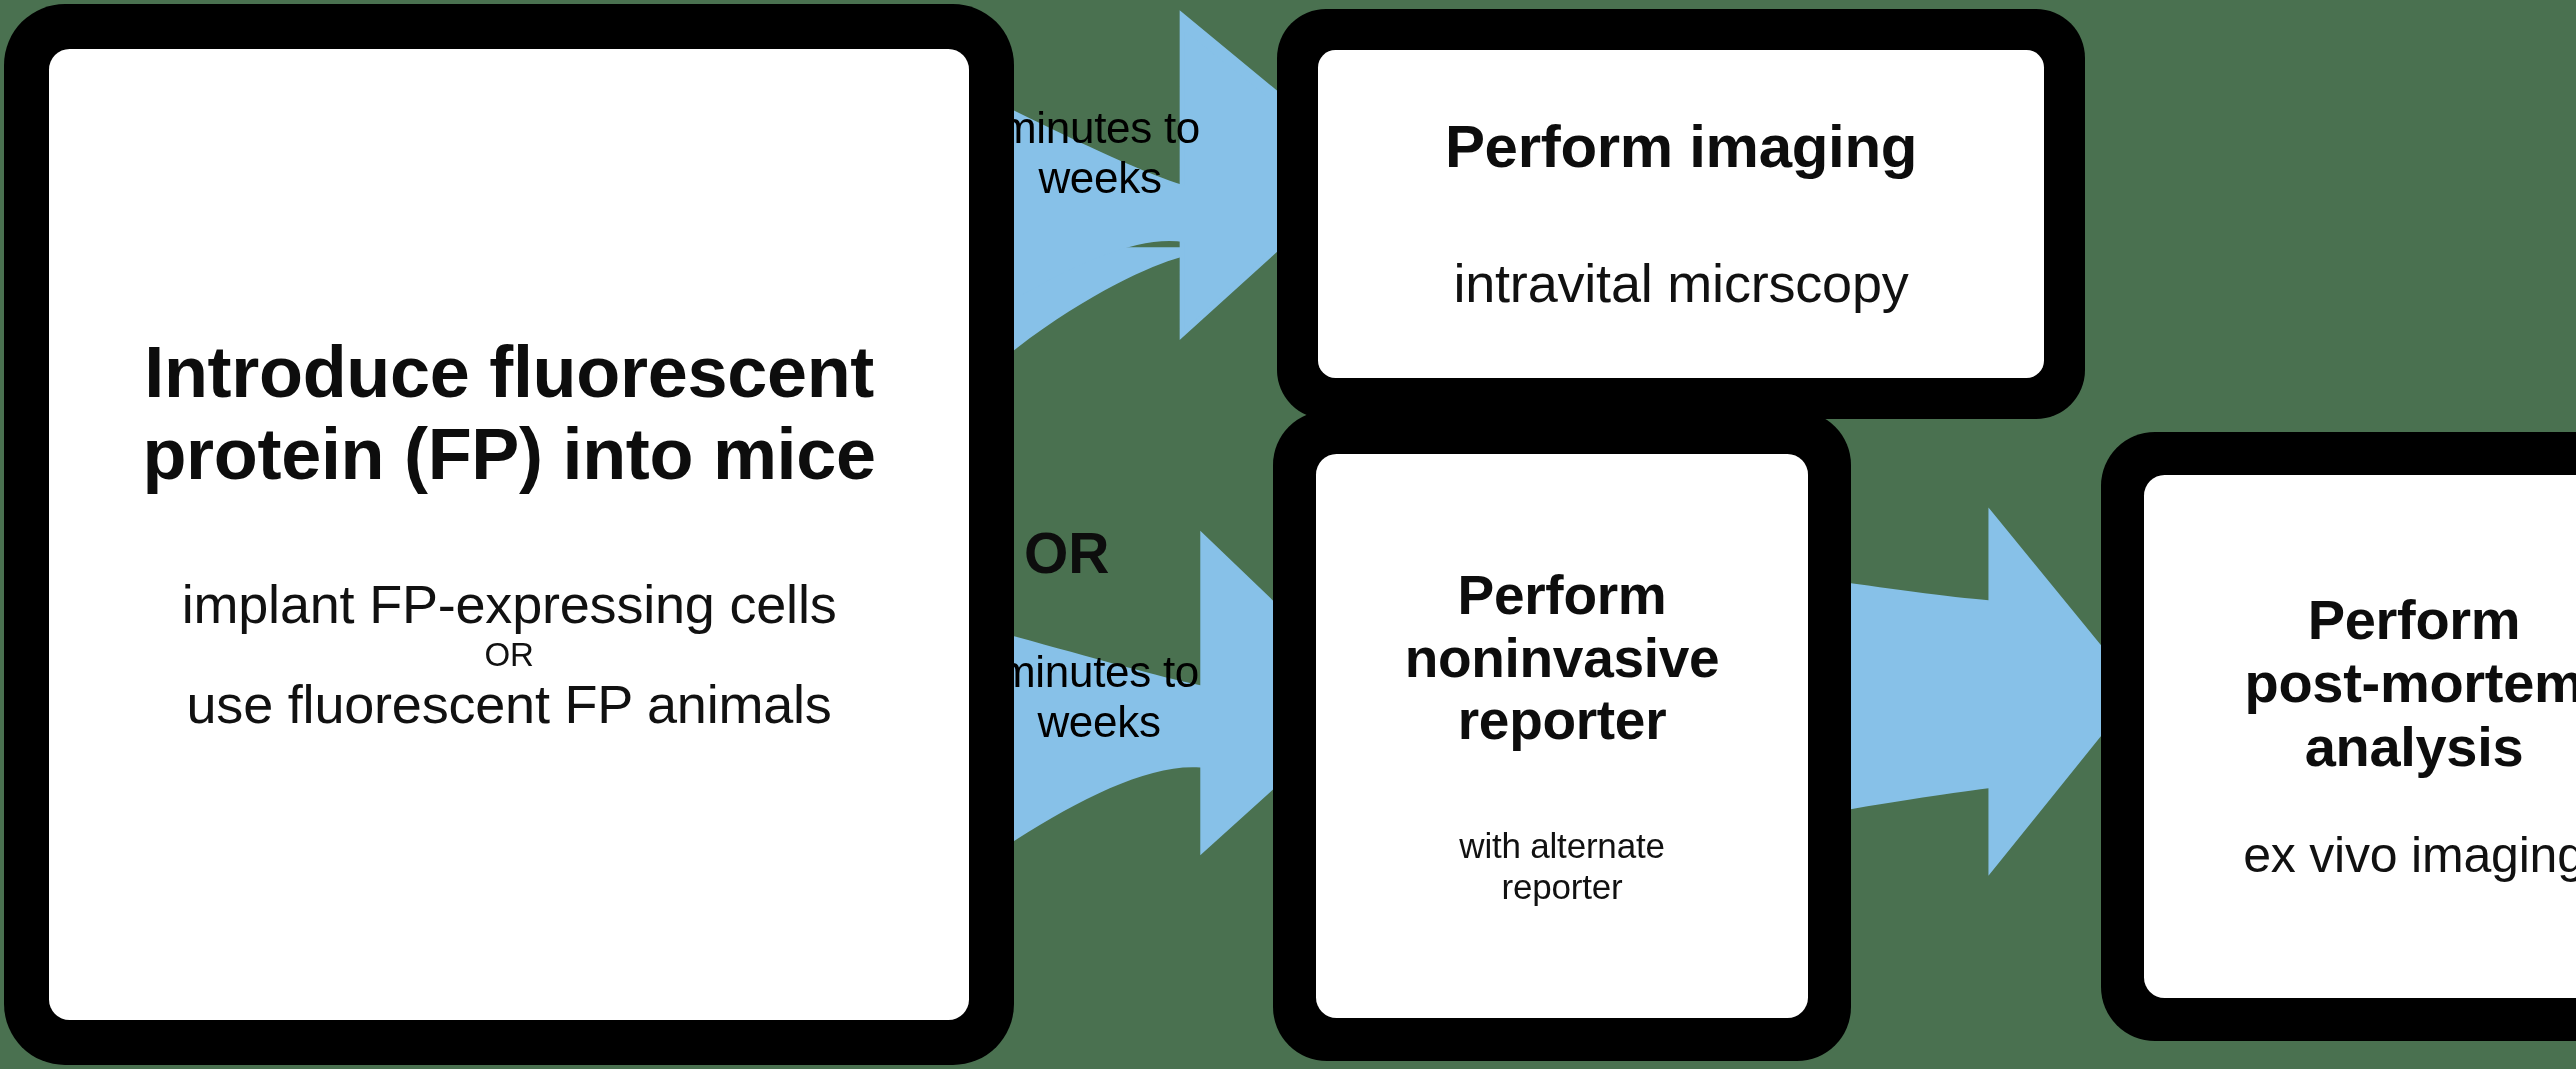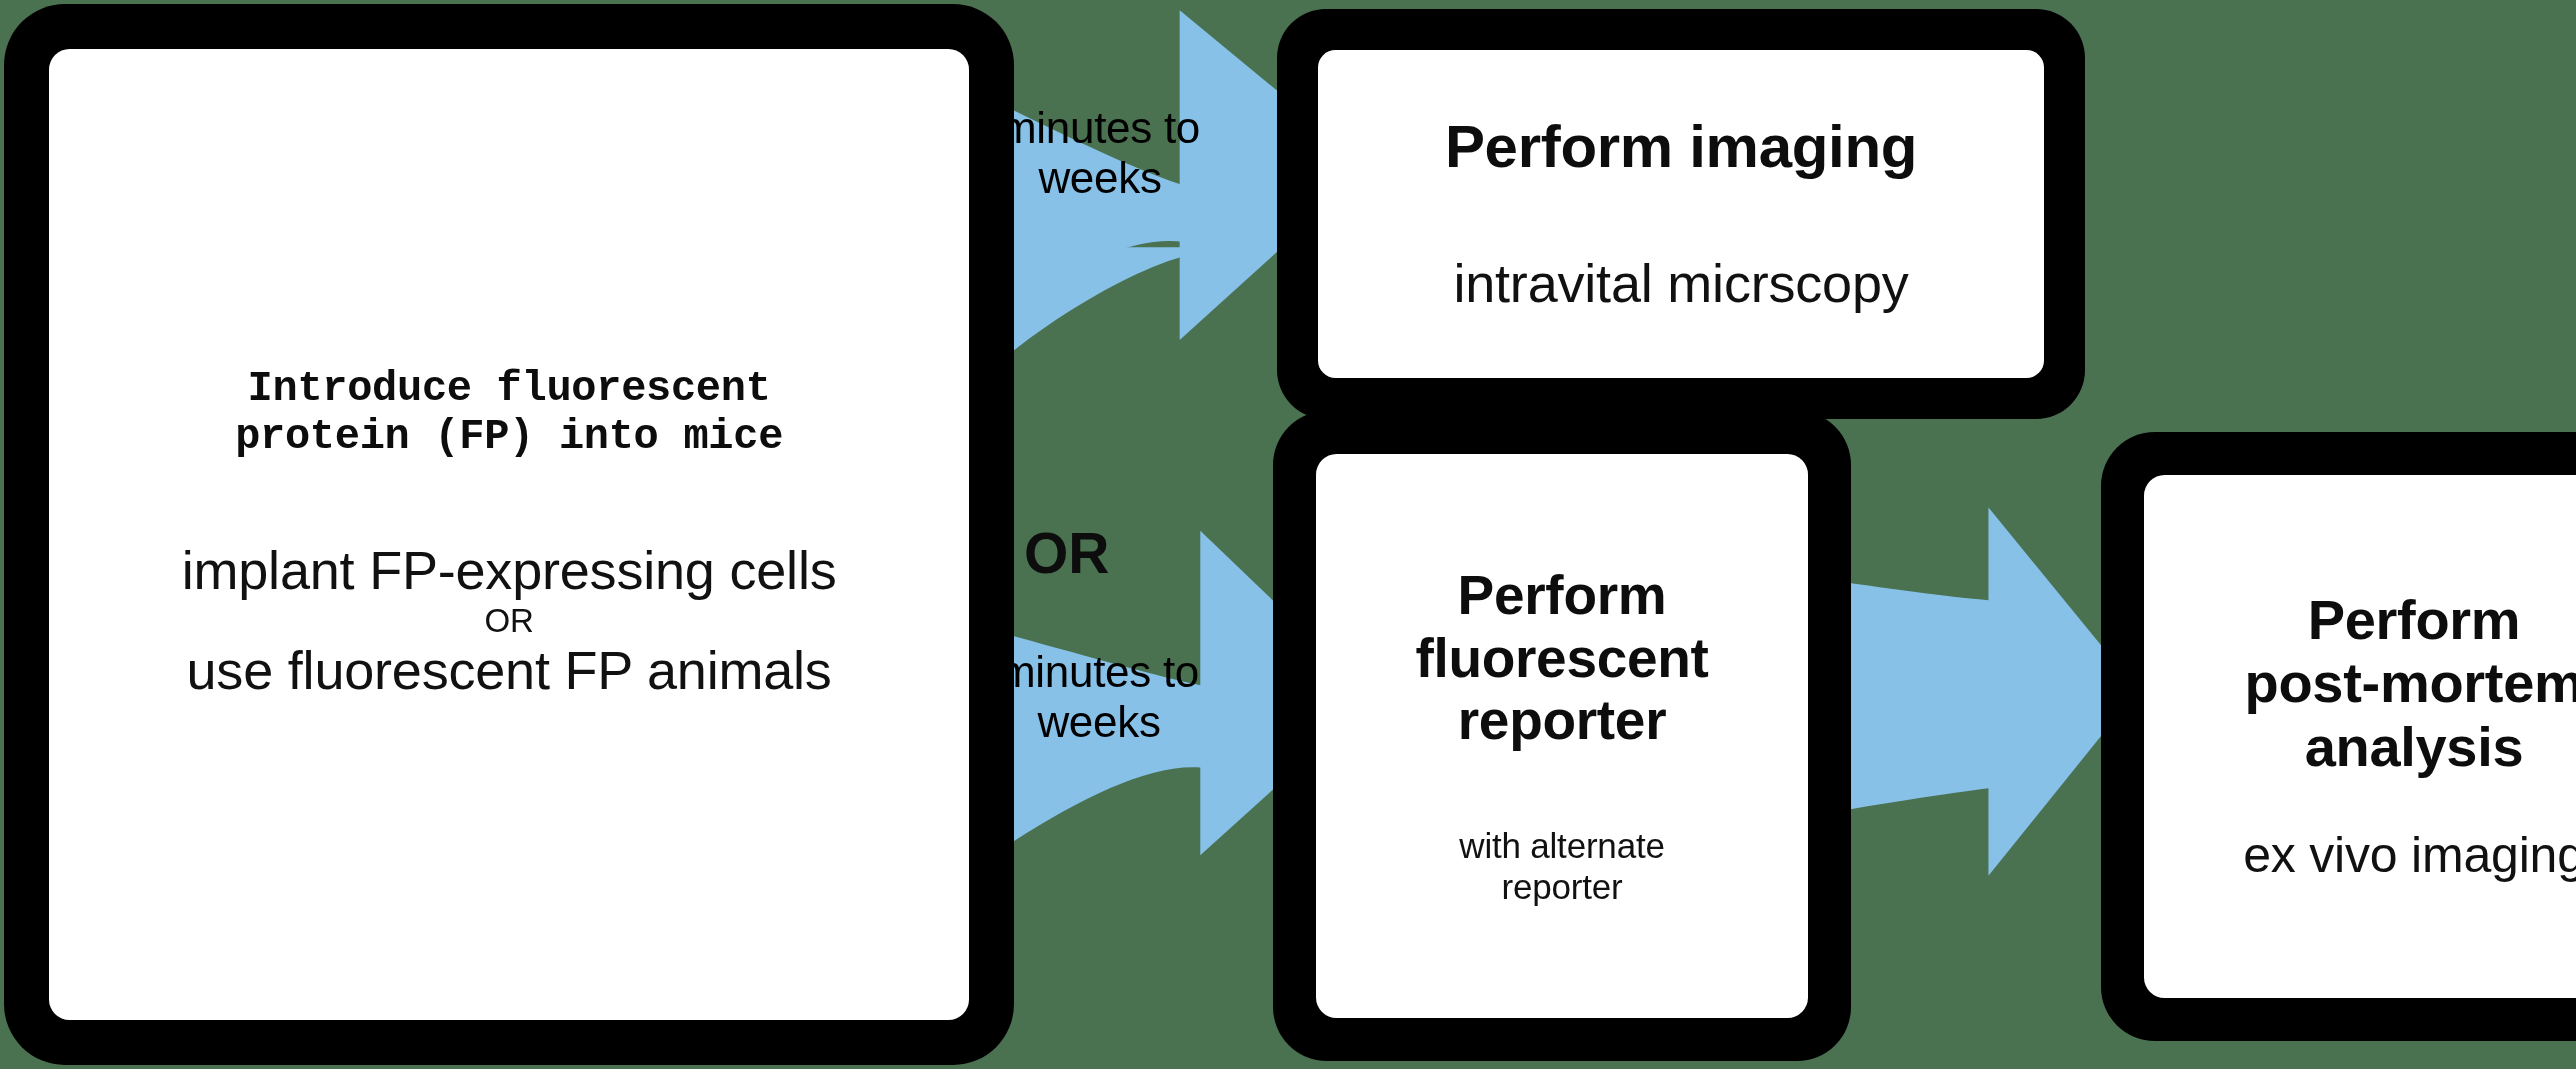--- a/index.html
+++ b/index.html
@@ -62,21 +62,21 @@
   #box-introduce      { left: 4.1px;    top: 4.1px;    width: 1010px; height: 1061px; }
   #box-introduce .box-inner { border-radius: 20.6px; }
   #box-perform-imaging{ left: 1277px; top: 9.3px;   width: 808px; height: 410px;  border-radius: 49px; }
   #box-perform-imaging .box-inner { inset: 41px; border-radius: 17.5px; }
   #box-noninvasive    { left: 1273px; top: 411px;  width: 578px; height: 650px; border-radius: 54px;}
   #box-noninvasive .box-inner { inset: 43px; border-radius: 20.6px; }
   #box-postmortem     { left: 2101px; top: 432px;  width: 626px; height: 609px; border-radius: 54px;}
   #box-postmortem .box-inner { inset: 43px; border-radius: 20.6px; }
 
   
-  #box-introduce .box-title { font-size: 42px; margin-bottom: 33px; font-family: Liberation Mono, monospace; }
+  #box-introduce .box-title { font-size: 72px; margin-bottom: 33px; }
   #box-introduce .box-sub   { font-size: 54px; }
   #box-introduce .box-sub-tiny { font-size: 33px; }
 
   #box-perform-imaging .box-title { font-size: 60px; margin-bottom: 27px; }
   #box-perform-imaging .box-sub   { font-size: 54px; }
 
   #box-noninvasive .box-title { font-size: 55px; margin-bottom: 29px; }
   #box-noninvasive .box-sub   { font-size: 35px; }
 
   #box-postmortem .box-title { font-size: 56px; margin-bottom: 3.1px; }
@@ -163,21 +163,21 @@
       <div class="box-sub">
         <div>intravital micrscopy</div>
       </div>
     </div>
   </div>
 
   <div class="box" id="box-noninvasive">
     <div class="box-inner">
       <div class="box-title">
         <div>Perform</div>
-        <div>fluorescent</div>
+        <div>noninvasive</div>
         <div>reporter</div>
       </div>
       <div class="box-sub">
         <div>with alternate</div>
         <div>reporter</div>
       </div>
     </div>
   </div>
 
   <div class="box" id="box-postmortem">

